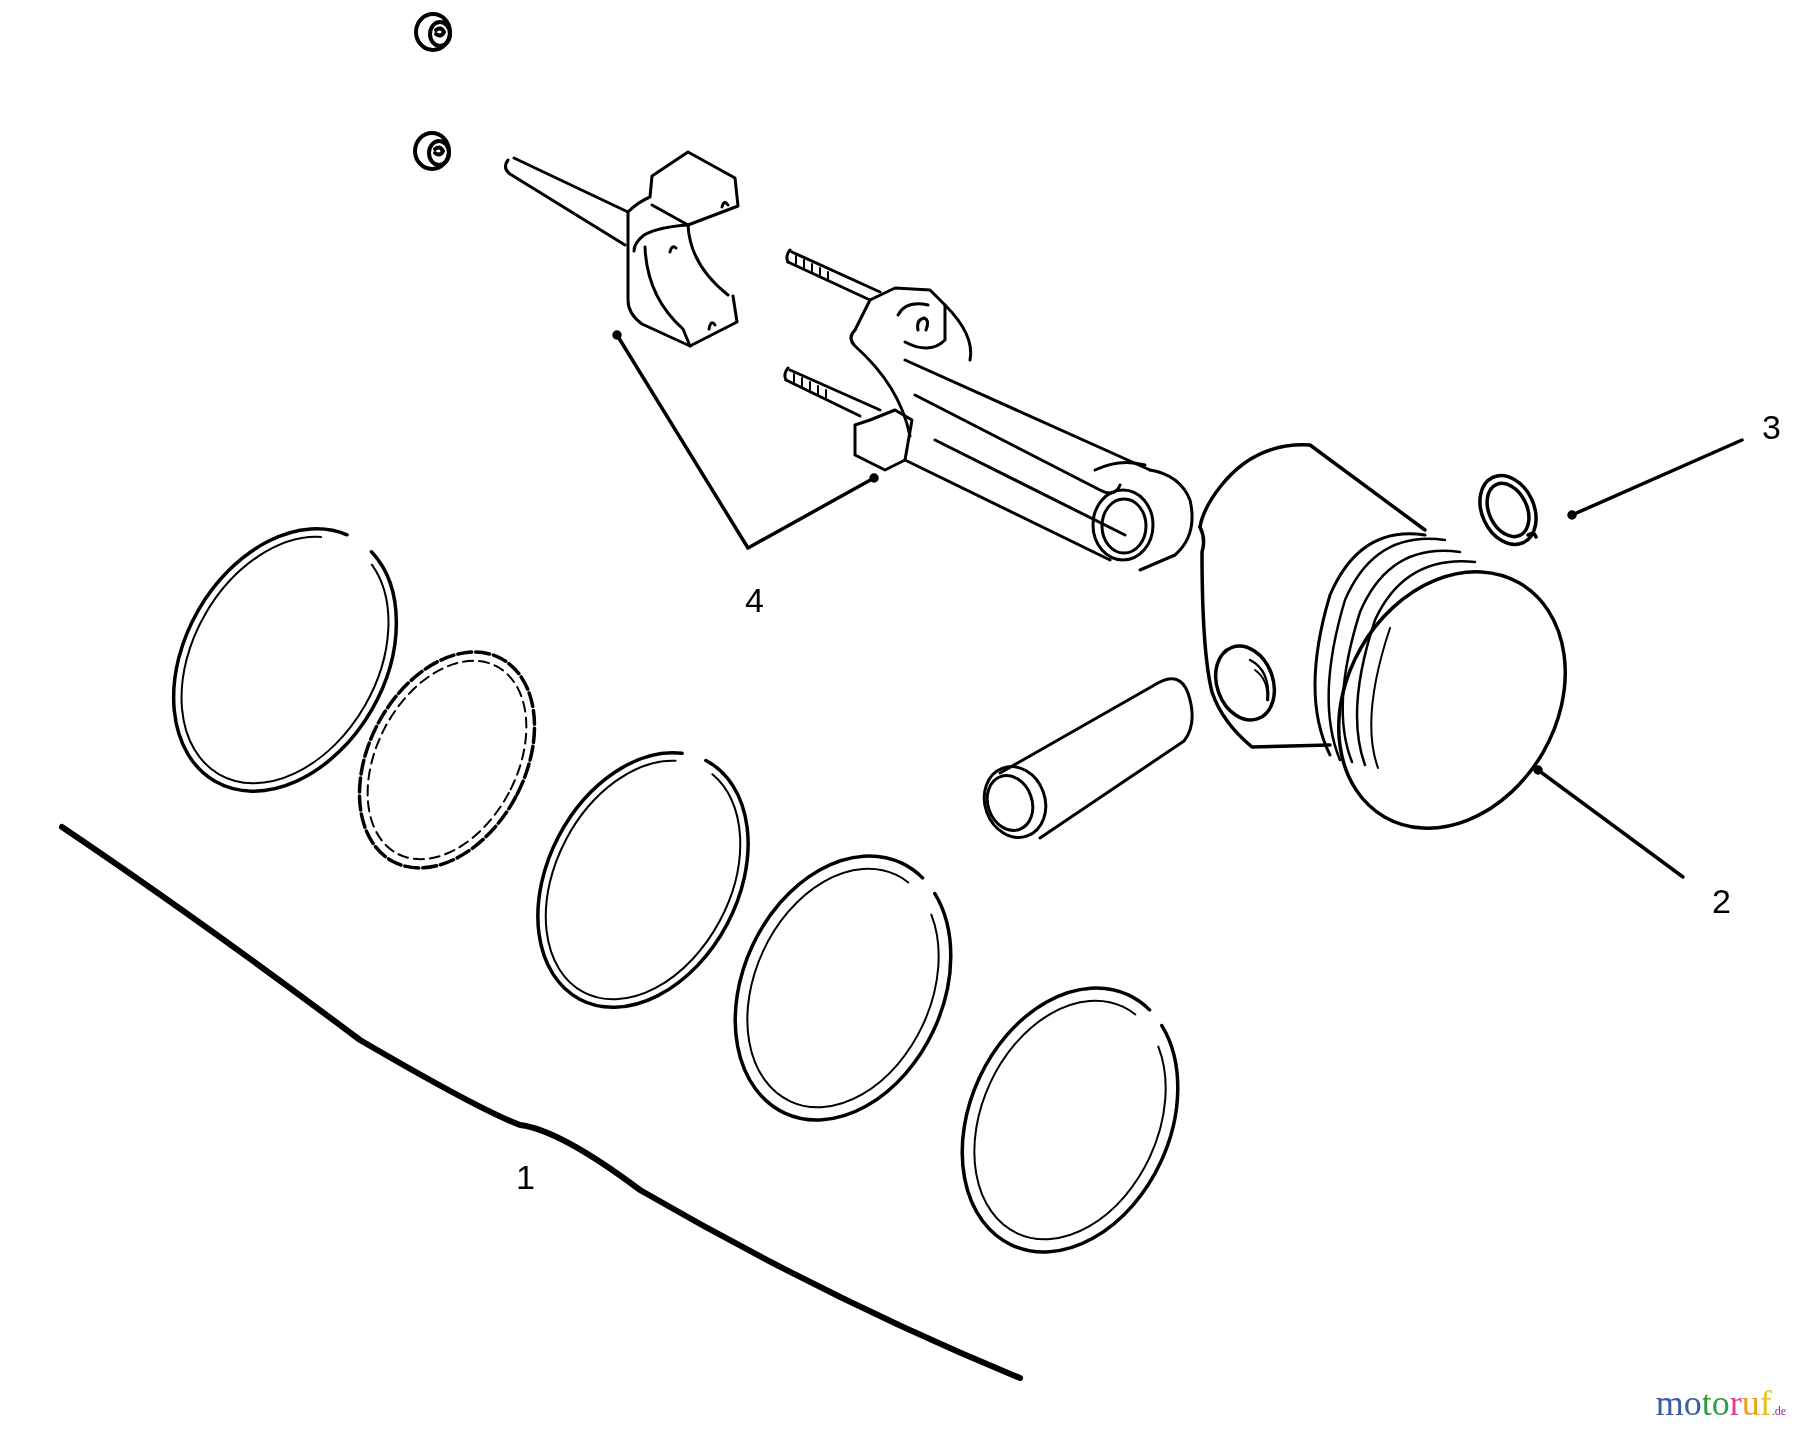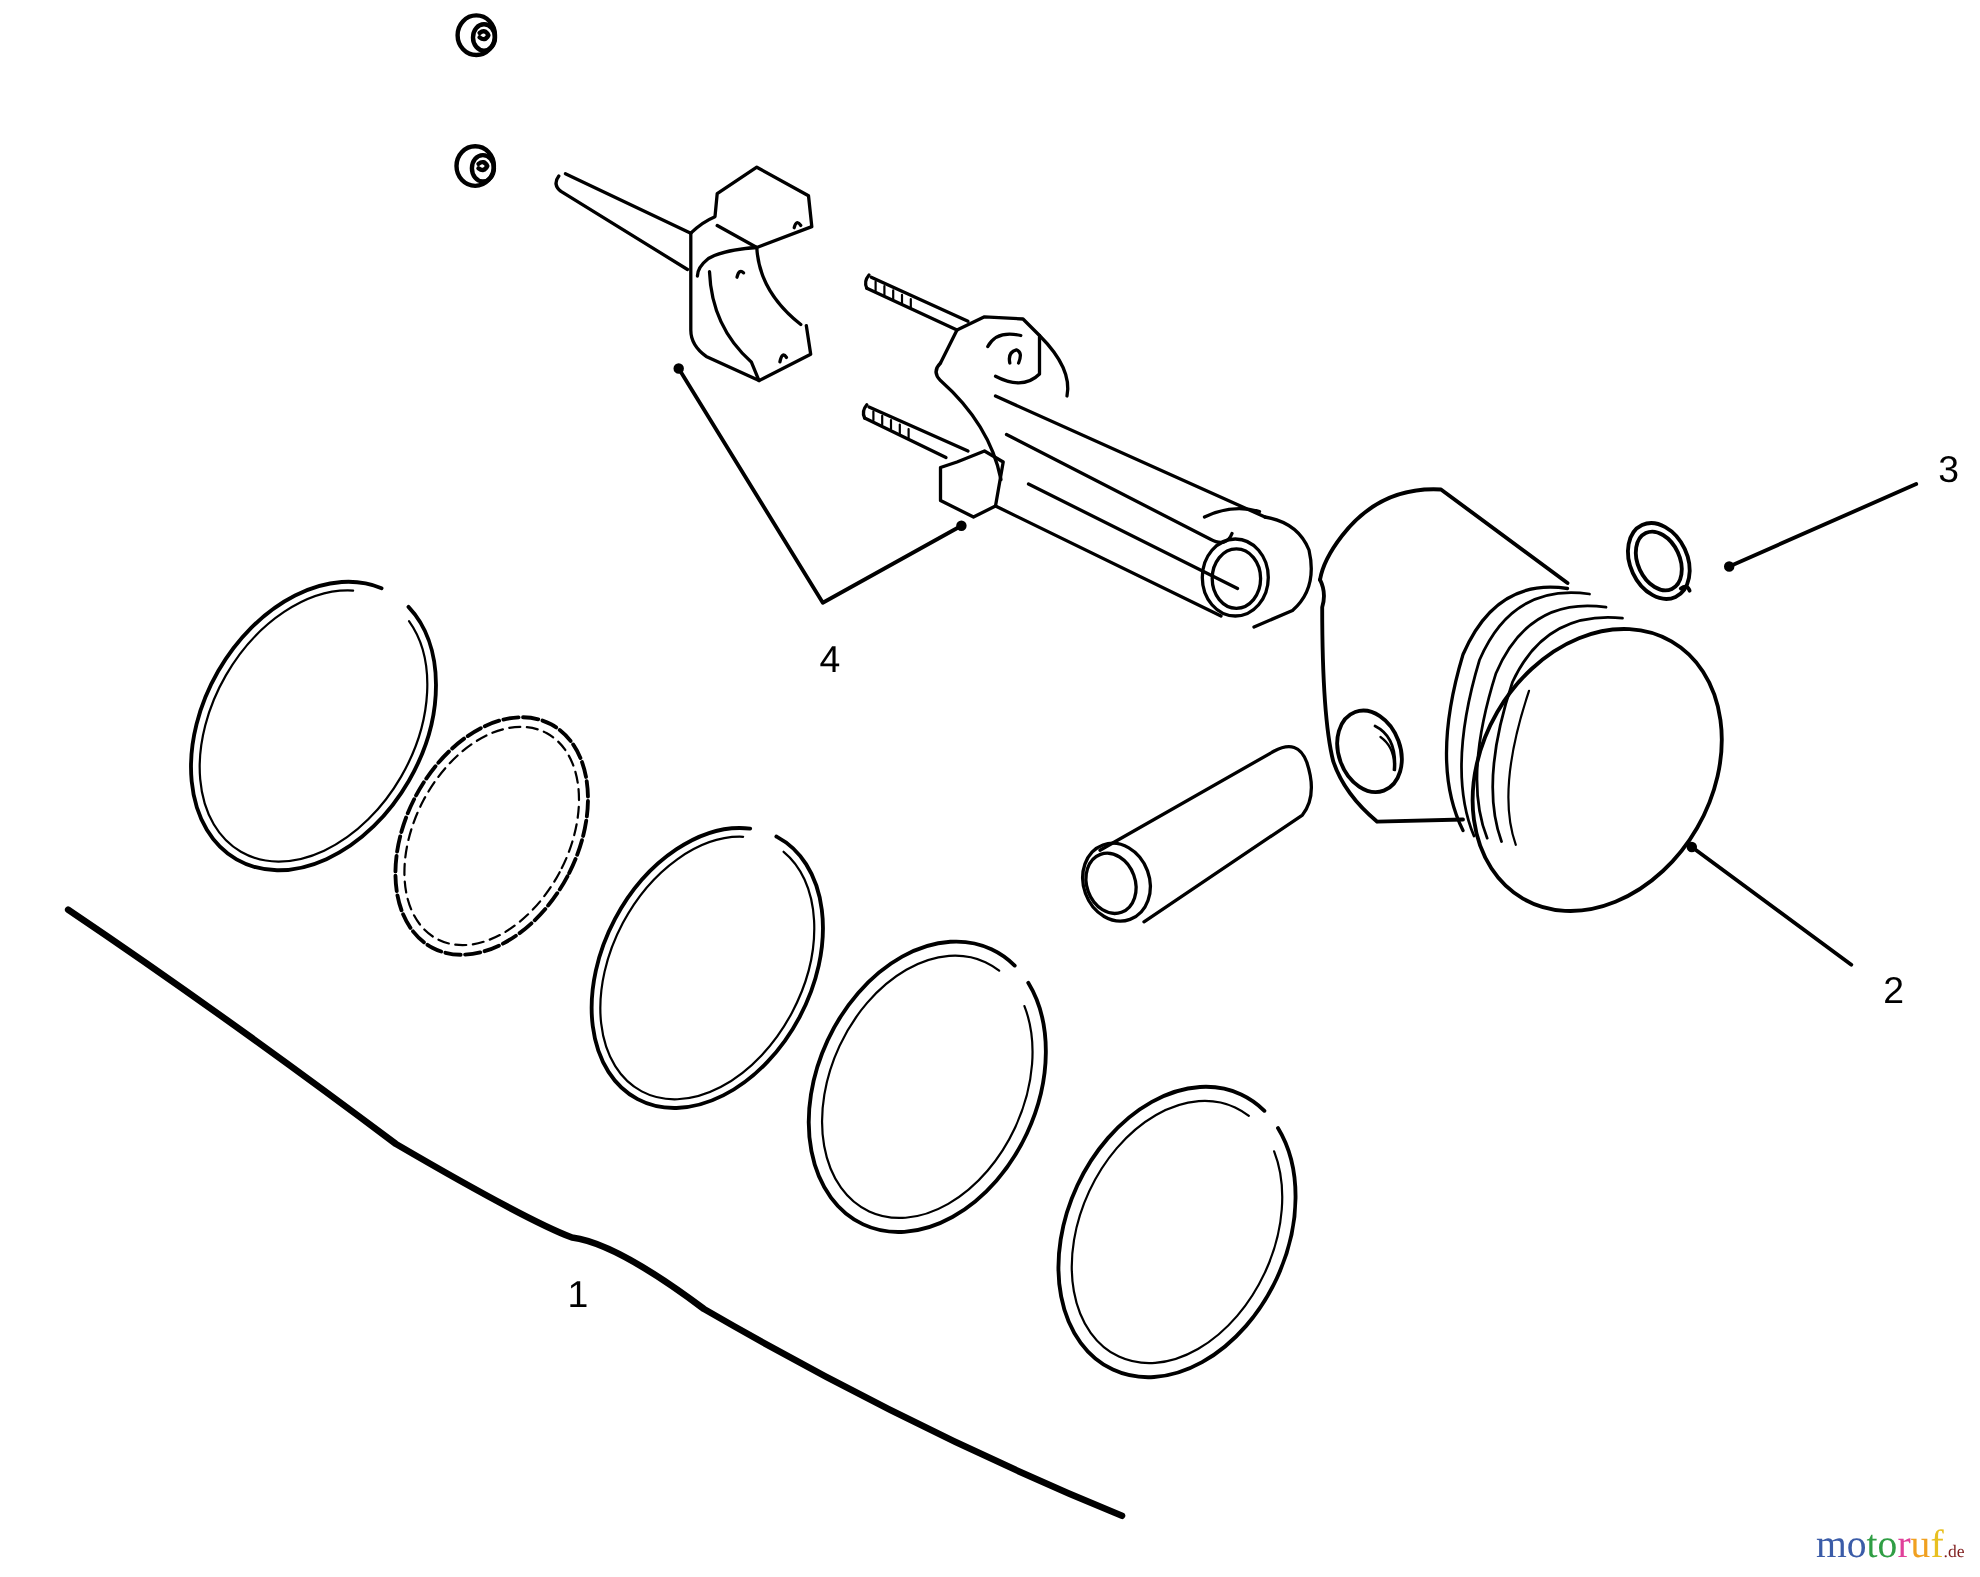--- a/index.html
+++ b/index.html
@@ -11,21 +11,21 @@
       font-family: "Liberation Sans", "DejaVu Sans", sans-serif;
       font-size: 34px;
       color: #000;
       line-height: 1;
     }
     .watermark {
       position: absolute; right: 14px; bottom: 10px;
       font-family: "Liberation Serif", "DejaVu Serif", serif;
       font-size: 36px; letter-spacing: 0;
     }
-    .watermark .tld { font-size: 16px; color: #7f1d1d; }
+    .watermark .tld { font-size: 12px; color: #a21caf; }
   </style>
 </head>
 <body>
 
 <div id="canvas">
   <svg class="drawing" viewBox="0 0 1800 1434" xmlns="http://www.w3.org/2000/svg">
 
     <g class="ink" stroke-width="4">
       <ellipse cx="433" cy="32" rx="17" ry="18"></ellipse>
       <ellipse cx="440" cy="34" rx="10" ry="12"></ellipse>

